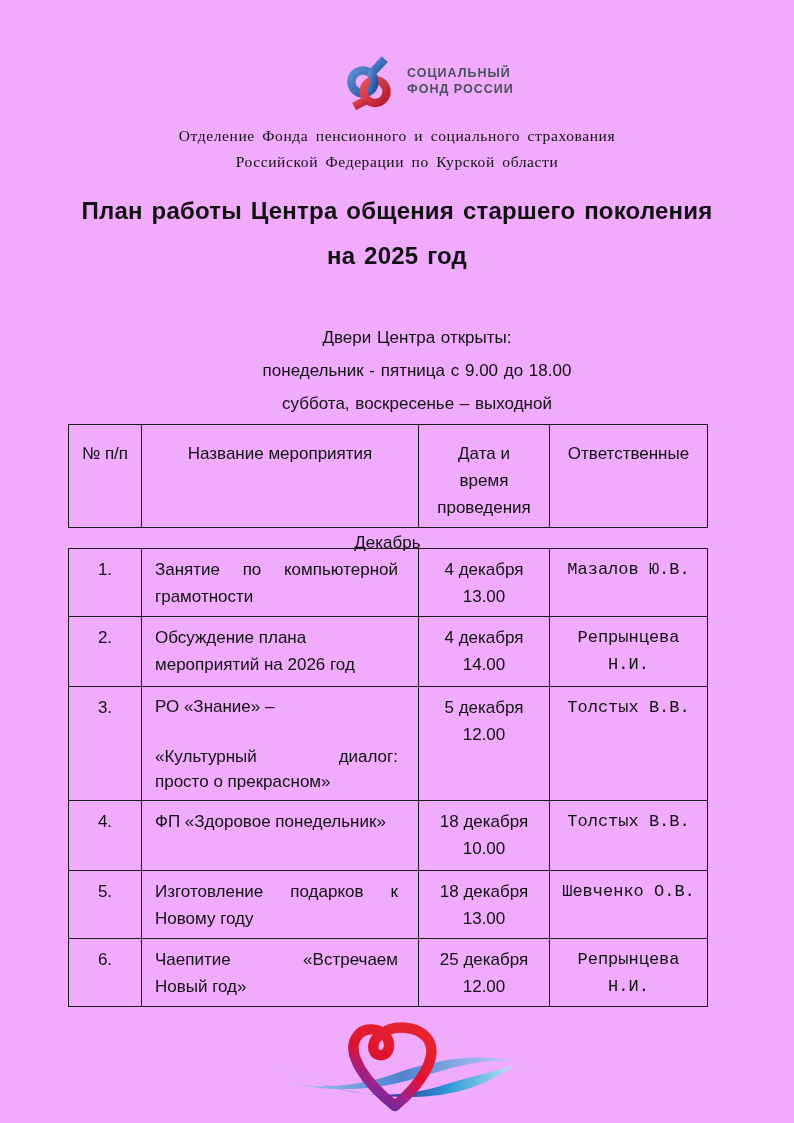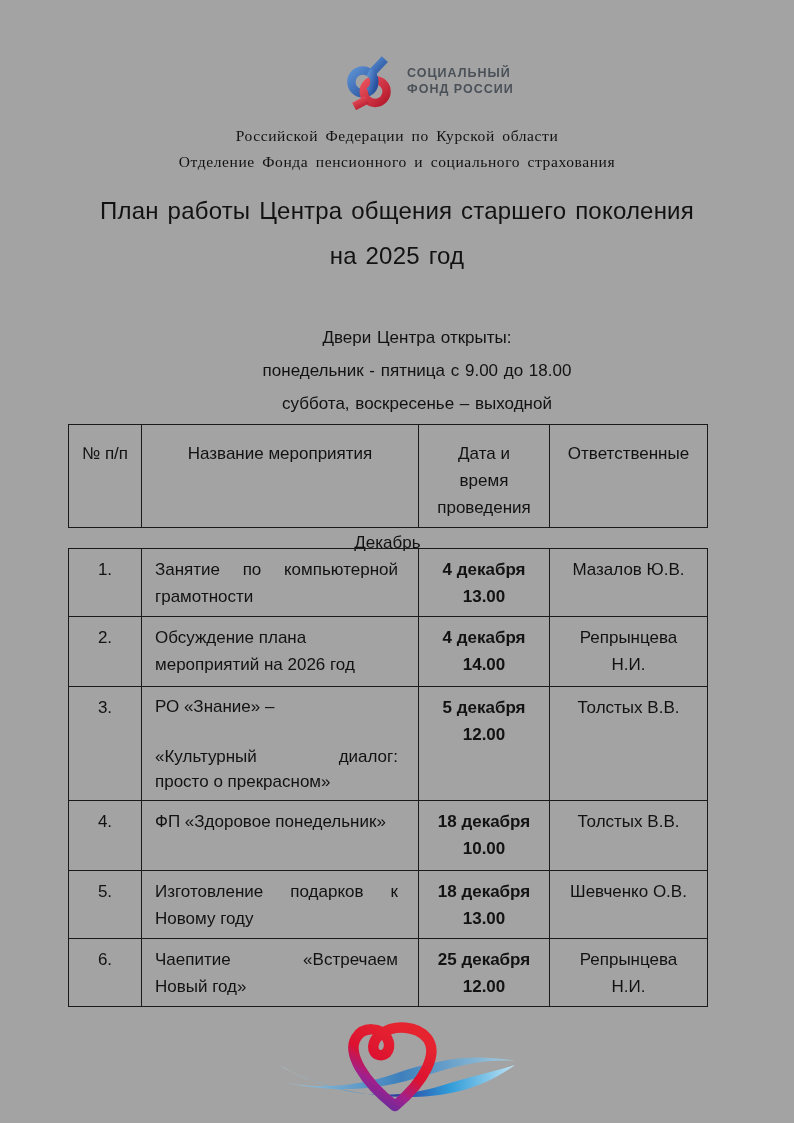--- a/index.html
+++ b/index.html
@@ -1,47 +1,47 @@
 <!DOCTYPE html>
 <html><head>
 <meta charset="utf-8">
 <style>
   html,body{margin:0;padding:0;background:#ffffff;}
   .page{
-    position:relative;width:794px;height:1123px;margin:0 auto;background:#a3a3a3;
+    position:relative;width:794px;height:1123px;margin:0 auto;background:#f0abfc;
     font-family:"Liberation Sans",sans-serif;color:#121212;overflow:hidden;
   }
   
   .logo{position:absolute;top:52px;left:340px;display:flex;align-items:center;gap:9px;}
   .logo-text{font-size:12.5px;font-weight:bold;color:#4a5158;letter-spacing:1px;line-height:16px;}
   
   .org{
     position:absolute;top:123px;left:0;width:100%;text-align:center;
     font-family:"Liberation Serif",serif;font-size:15.5px;line-height:26px;
     letter-spacing:.6px;word-spacing:3px;
   }
   
   .title{
     position:absolute;top:188px;left:0;width:100%;text-align:center;
-    font-size:24px;font-weight:normal;line-height:45px;letter-spacing:.2px;word-spacing:2px;margin:0;
+    font-size:24px;font-weight:bold;line-height:45px;letter-spacing:.2px;word-spacing:2px;margin:0;
   }
   
   .hours{position:absolute;top:321px;left:0;width:100%;text-align:center;font-size:17px;line-height:33px;word-spacing:1px;padding-left:20px;}
   
   table{border-collapse:collapse;position:absolute;left:68px;table-layout:fixed;width:639px;}
   td{border:1.5px solid #1a1a1a;vertical-align:top;font-size:17px;white-space:pre-line;}
   .head-table{top:424px;}
   .head-table td{text-align:center;padding:15px 3px 6px;line-height:27px;height:70px;}
   .month{position:absolute;top:512px;left:68px;width:639px;text-align:center;font-size:17px;margin-top:21px;}
   .main-table{top:548px;}
   .main-table td{padding:7px 10px 6px;line-height:27px;}
   td.c-num{text-align:center;padding-left:2px;padding-right:2px;}
   td.c-name{text-align:justify;padding-left:13px;padding-right:20px;}
-  td.c-date{text-align:center;padding-left:3px;padding-right:3px;font-weight:bold;}
-  td.c-resp{text-align:center;}
+  td.c-date{text-align:center;padding-left:3px;padding-right:3px;}
+  td.c-resp{text-align:center;font-family:Liberation Mono, monospace;}
   td.tight{line-height:25px;}
   tr.h65{height:65px;} tr.h70{height:70px;} tr.h105{height:105px;}
   
   .heart{position:absolute;top:1005px;left:277px;}
 </style>
 </head>
 <body>
 
 <div class="page">
 
@@ -65,22 +65,22 @@
         <path d="M 32.5 22.7 A 13 13 0 0 1 32.5 45.3" stroke="url(#gBlue)"></path>
       </g>
     </svg>
     <div class="logo-text">
       <div>СОЦИАЛЬНЫЙ</div>
       <div>ФОНД РОССИИ</div>
     </div>
   </div>
 
   <div class="org">
+    <div>Отделение Фонда пенсионного и социального страхования</div>
     <div>Российской Федерации по Курской области</div>
-    <div>Отделение Фонда пенсионного и социального страхования</div>
   </div>
 
   <h1 class="title">
     <div>План работы Центра общения старшего поколения</div>
     <div>на 2025 год</div>
   </h1>
 
   <div class="hours">
     <div>Двери Центра открыты:</div>
     <div>понедельник - пятница с 9.00 до 18.00</div>

